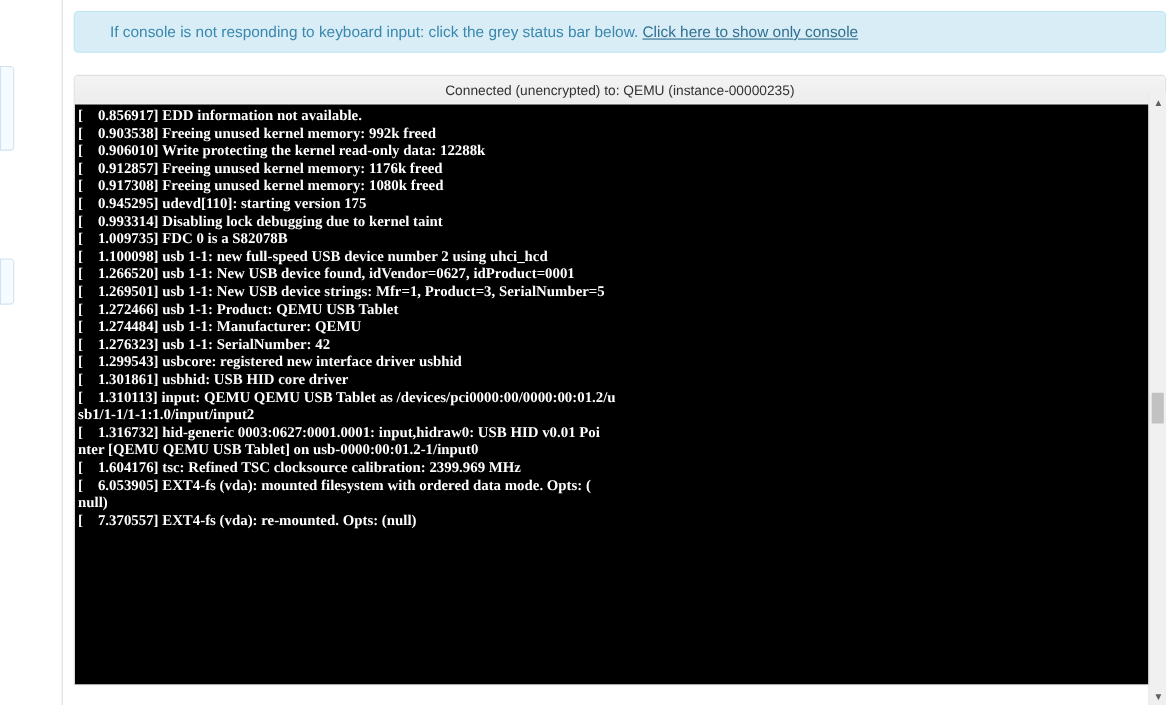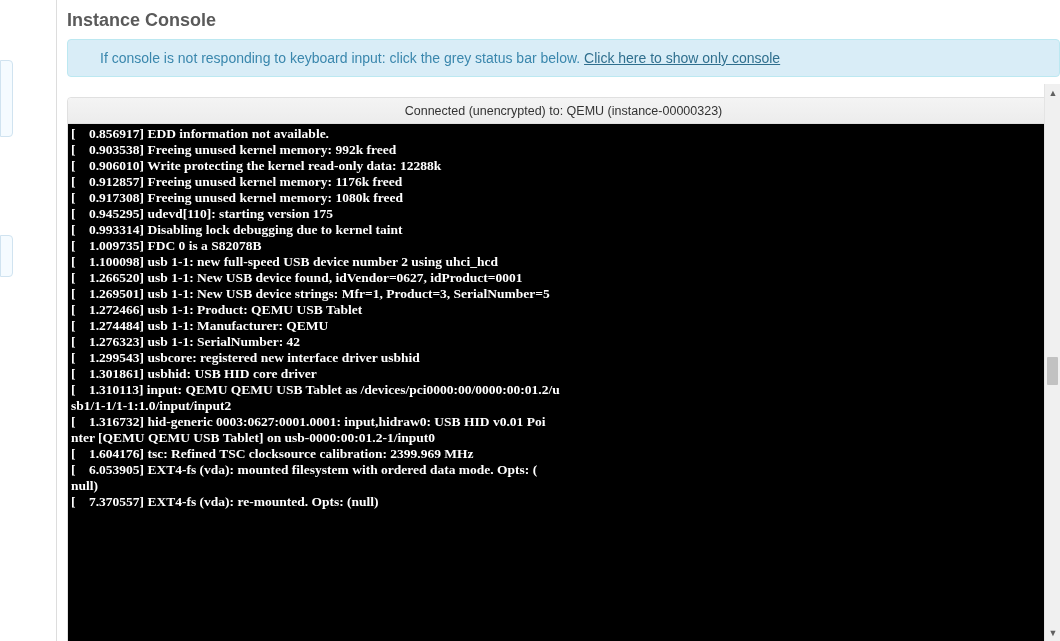--- a/index.html
+++ b/index.html
@@ -135,28 +135,27 @@
   </style>
 </head>
 <body>
 
 <div class="sidebar-col">
   <div class="sidebar-block sidebar-block-1"></div>
   <div class="sidebar-block sidebar-block-2"></div>
 </div>
 
 <div class="main">
-  <h2 class="page-title">Instance Console</h2>
 
   <div class="alert">
     <span>If console is not responding to keyboard input: click the grey status bar below. </span><a href="#">Click here to show only console</a>
   </div>
 
   <div class="console-frame-wrapper">
-    <div class="status-bar">Connected (unencrypted) to: QEMU (instance-00000323)</div>
+    <div class="status-bar">Connected (unencrypted) to: QEMU (instance-00000235)</div>
     <div class="console-body">
       <div class="console-log" id="console-log">[    0.856917] EDD information not available.
 [    0.903538] Freeing unused kernel memory: 992k freed
 [    0.906010] Write protecting the kernel read-only data: 12288k
 [    0.912857] Freeing unused kernel memory: 1176k freed
 [    0.917308] Freeing unused kernel memory: 1080k freed
 [    0.945295] udevd[110]: starting version 175
 [    0.993314] Disabling lock debugging due to kernel taint
 [    1.009735] FDC 0 is a S82078B
 [    1.100098] usb 1-1: new full-speed USB device number 2 using uhci_hcd

